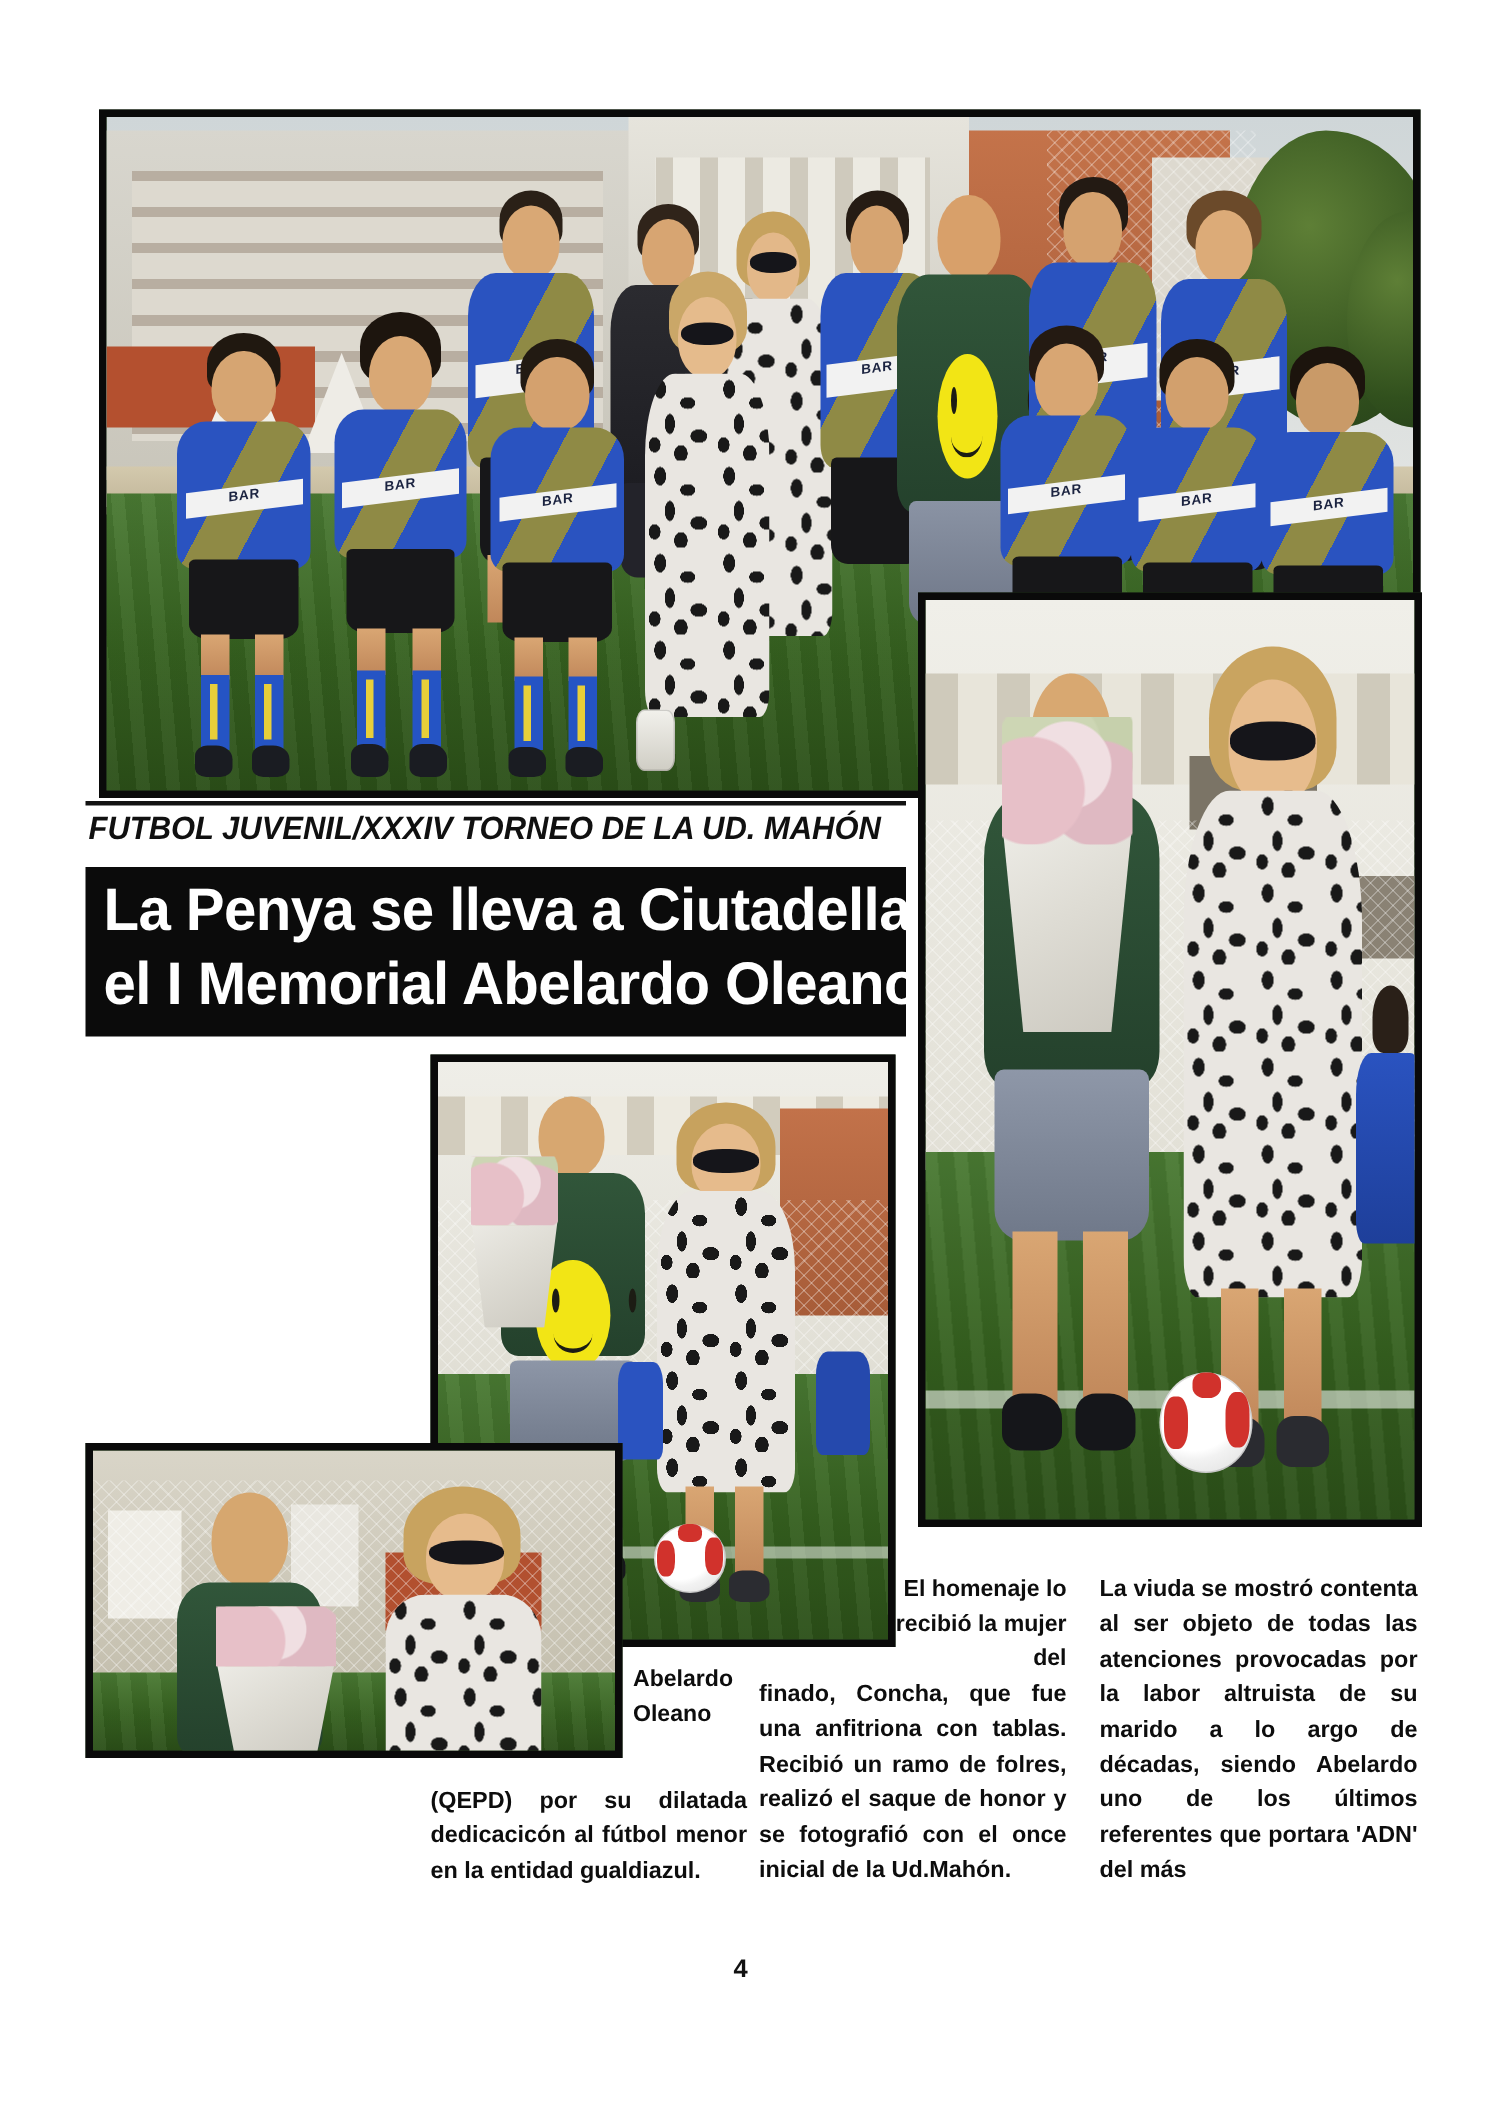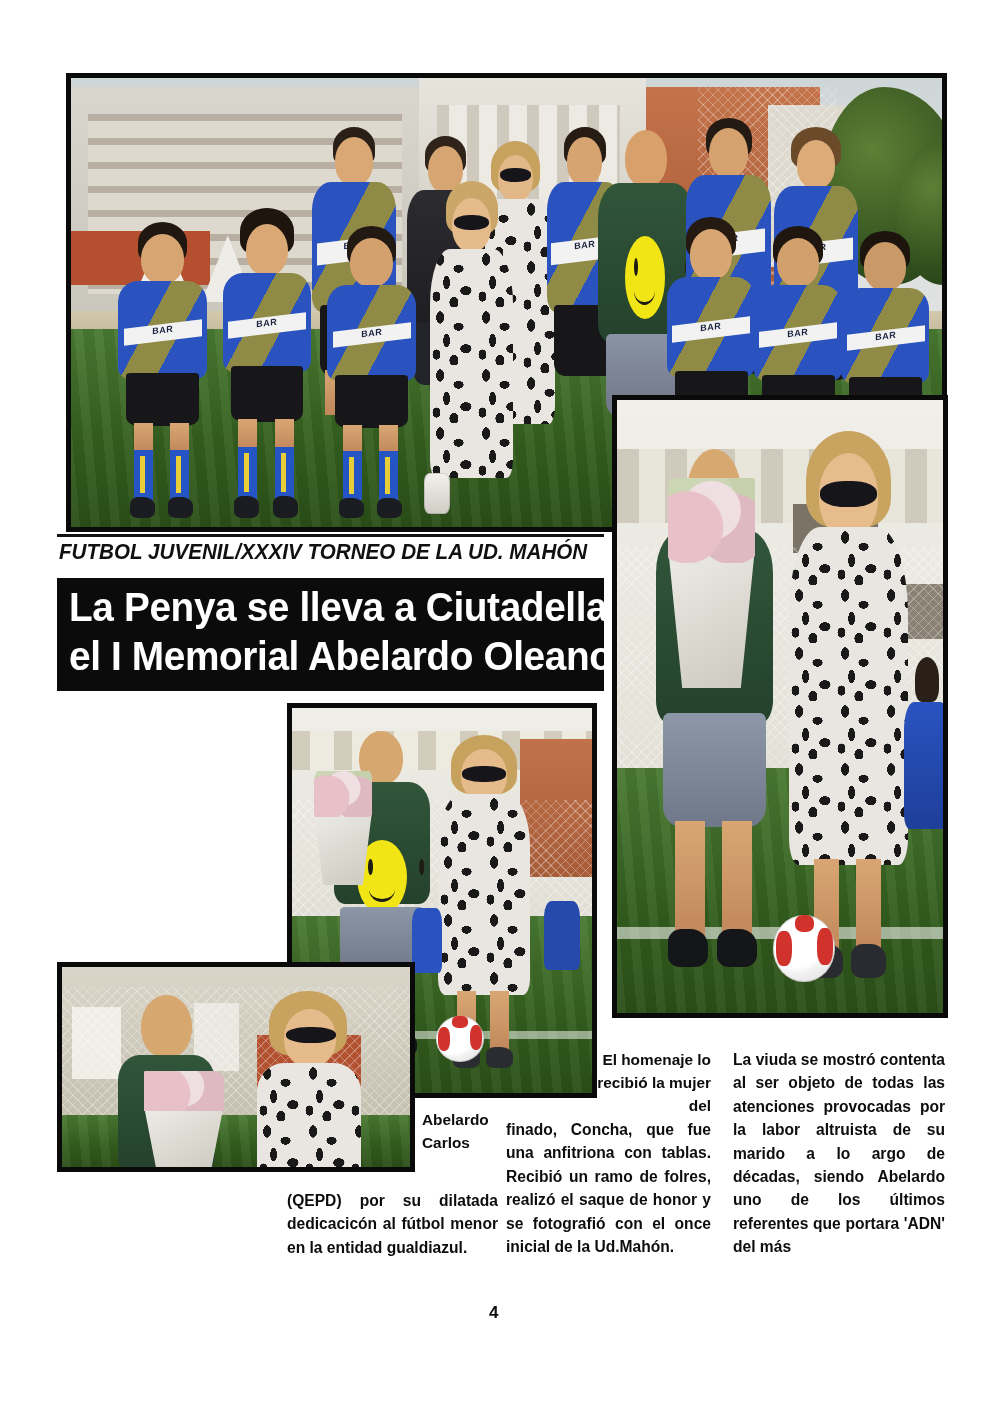--- a/index.html
+++ b/index.html
@@ -442,21 +442,21 @@
         <div class="hair" style="left:12%; top:0; width:74%; height:36%; background:#c8a35f;"></div>
         <div class="head" style="left:26%; top:10%; width:50%; height:32%; background:#e6bb8c;"></div>
         <div class="shades" style="left:28%; top:20%; width:48%; height:9%;"></div>
         <div class="dress" style="left:0; top:40%; width:100%; height:62%; border-radius:26% 26% 6% 6%;"></div>
       </div>
     </div>
   </div>
 
 
 
-  <div class="col narrow" style="left:422px; top:1108px; width:76px; text-align:left;">Abelardo Carlos</div>
+  <div class="col narrow" style="left:422px; top:1108px; width:76px; text-align:left;">Abelardo Oleano</div>
   <div class="col" style="left:287px; top:1189px; width:211px;">(QEPD) por su dilatada dedicacicón al fútbol menor en la entidad gualdiazul.</div>
 
   <div class="col narrow" style="left:597px; top:1048px; width:114px; text-align:right;">El homenaje lo recibió la mujer del</div>
   <div class="col" style="left:506px; top:1118px; width:205px;">finado, Concha, que fue una anfitriona con tablas. Recibió un ramo de folres, realizó el saque de honor y se fotografió con el once inicial de la Ud.Mahón.</div>
 
   <div class="col" style="left:733px; top:1048px; width:212px;">La viuda se mostró contenta al ser objeto de todas las atenciones provocadas por la labor altruista de su marido a lo argo de décadas, siendo Abelardo uno de los últimos referentes que portara 'ADN' del más</div>
 
   <div class="pagenum" style="left:489px; top:1303px;">4</div>
 
 </div>

